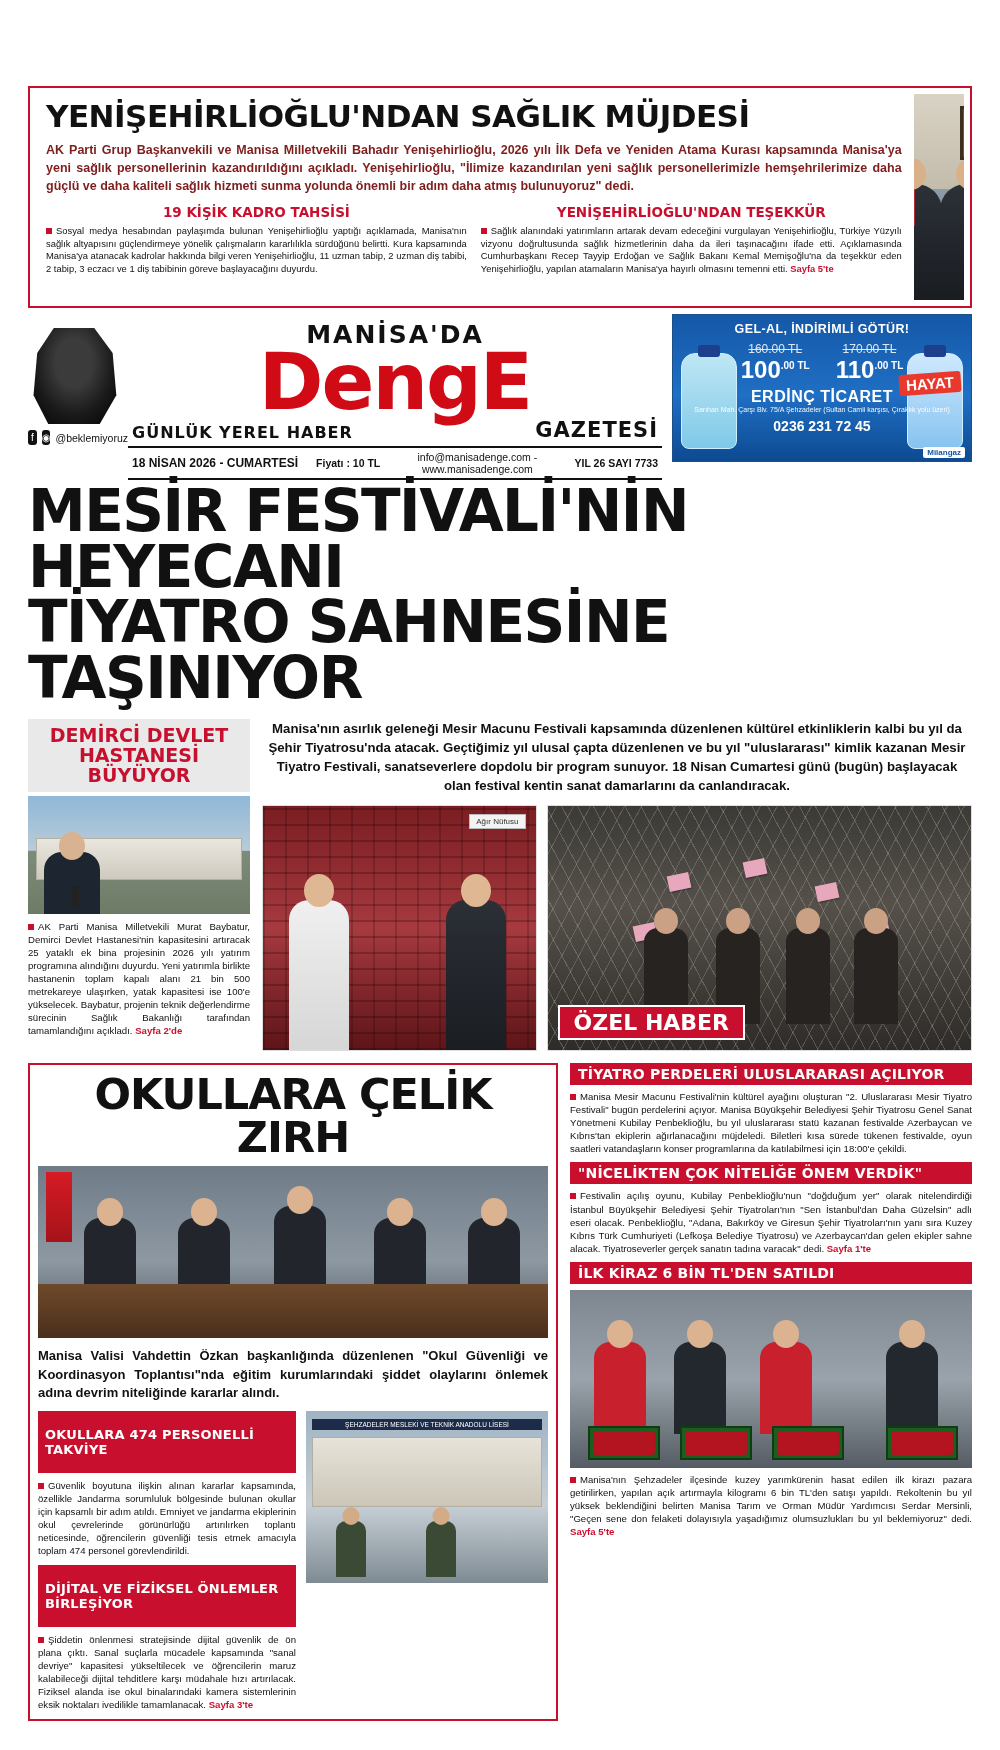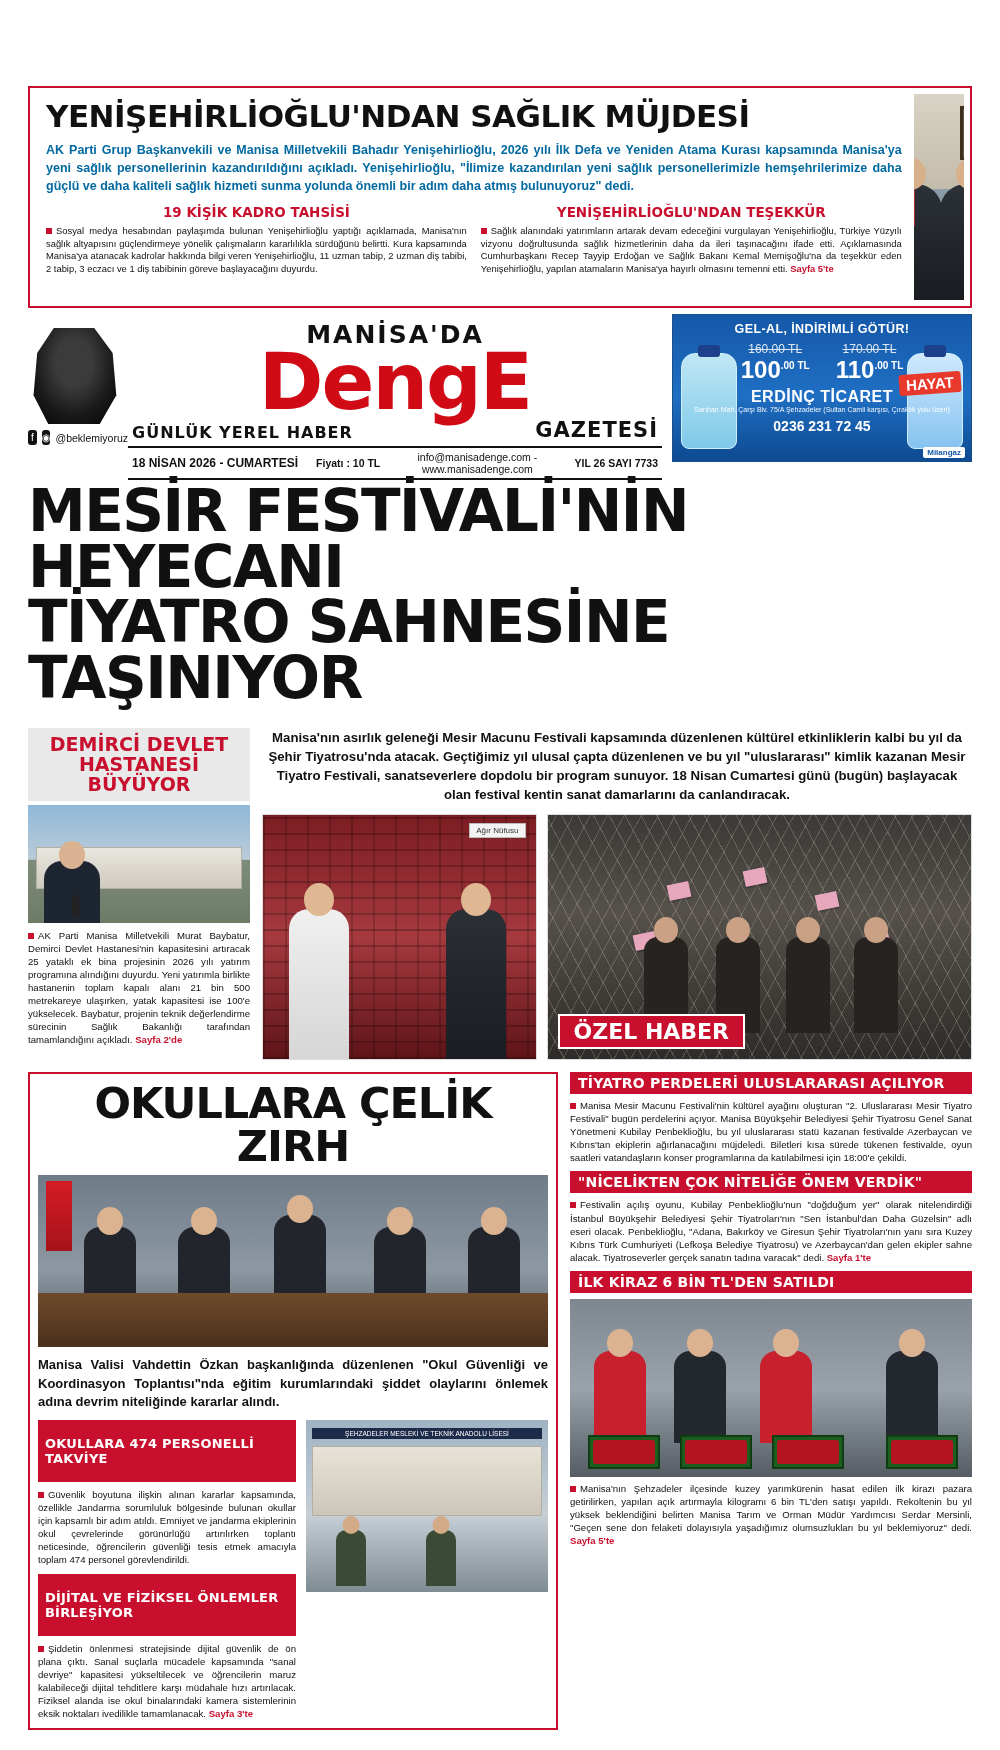--- a/index.html
+++ b/index.html
@@ -68,21 +68,21 @@
     font-weight: bold;
     margin: 0 0 8px 0;
     font-family: "DejaVu Sans", sans-serif;
     color:#111;
   }
   .banner-lead {
     font-size: 12.5px;
     line-height: 1.42;
     text-align: justify;
     font-weight: bold;
-    color:#0369a1;
+    color:#7f1d1d;
     margin-bottom: 9px;
   }
   .sub-cols { display:flex; gap: 14px; }
   .sub-col { flex:1; }
   .sub-title {
     color:#c8102e; font-weight:bold; font-size: 13.5px;
     text-align:center; margin-bottom:5px;
     font-family:"DejaVu Sans", sans-serif;
   }
   .sub-body {
@@ -169,21 +169,21 @@
 
   
   .main-head {
     font-family:"DejaVu Sans", sans-serif;
     font-weight:bold; font-size: 58px; line-height: 0.96;
     letter-spacing:-1.5px; margin-top: 10px; color:#111;
   }
   .main-head .l2 { display:block; }
 
   
-  .lead-row { display:flex; gap: 12px; margin-top: 21px; }
+  .lead-row { display:flex; gap: 12px; margin-top: 12px; }
   .lead-left { width: 222px; }
   .lead-right { flex:1; }
   .lead-text {
     font-size: 13.2px; line-height:1.45; text-align:center; font-weight:bold;
   }
 
   
   .redbar {
     background:#c8102e; color:#fff; font-weight:bold;
     font-family:"DejaVu Sans", sans-serif;

